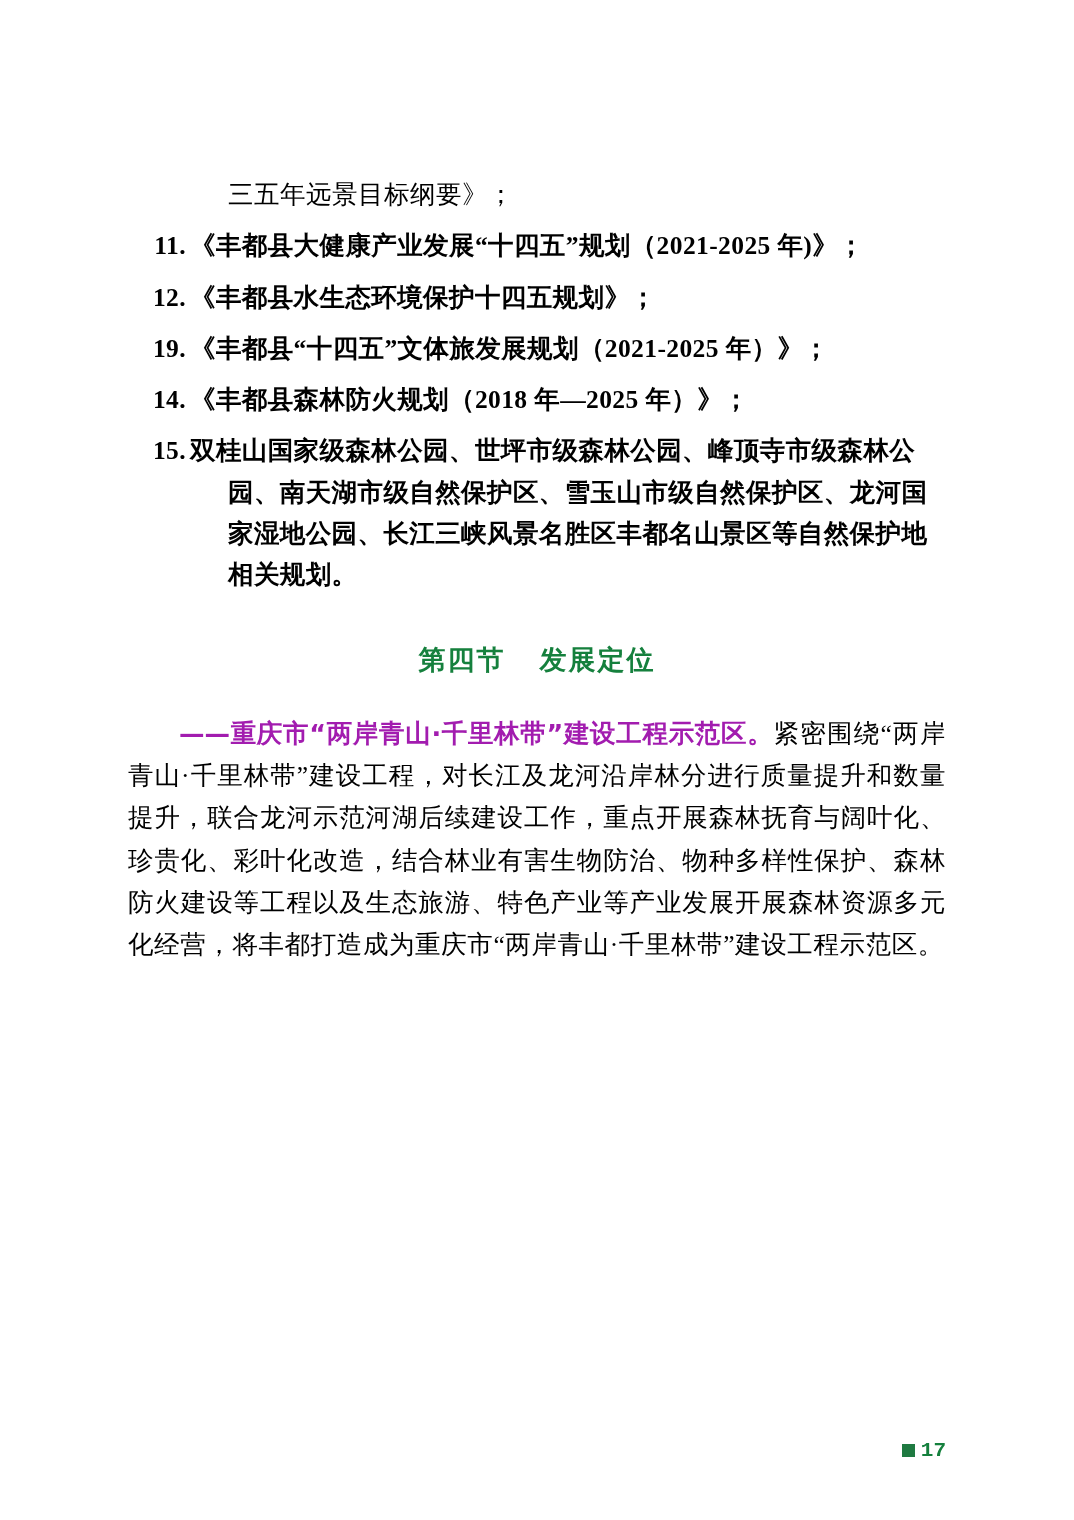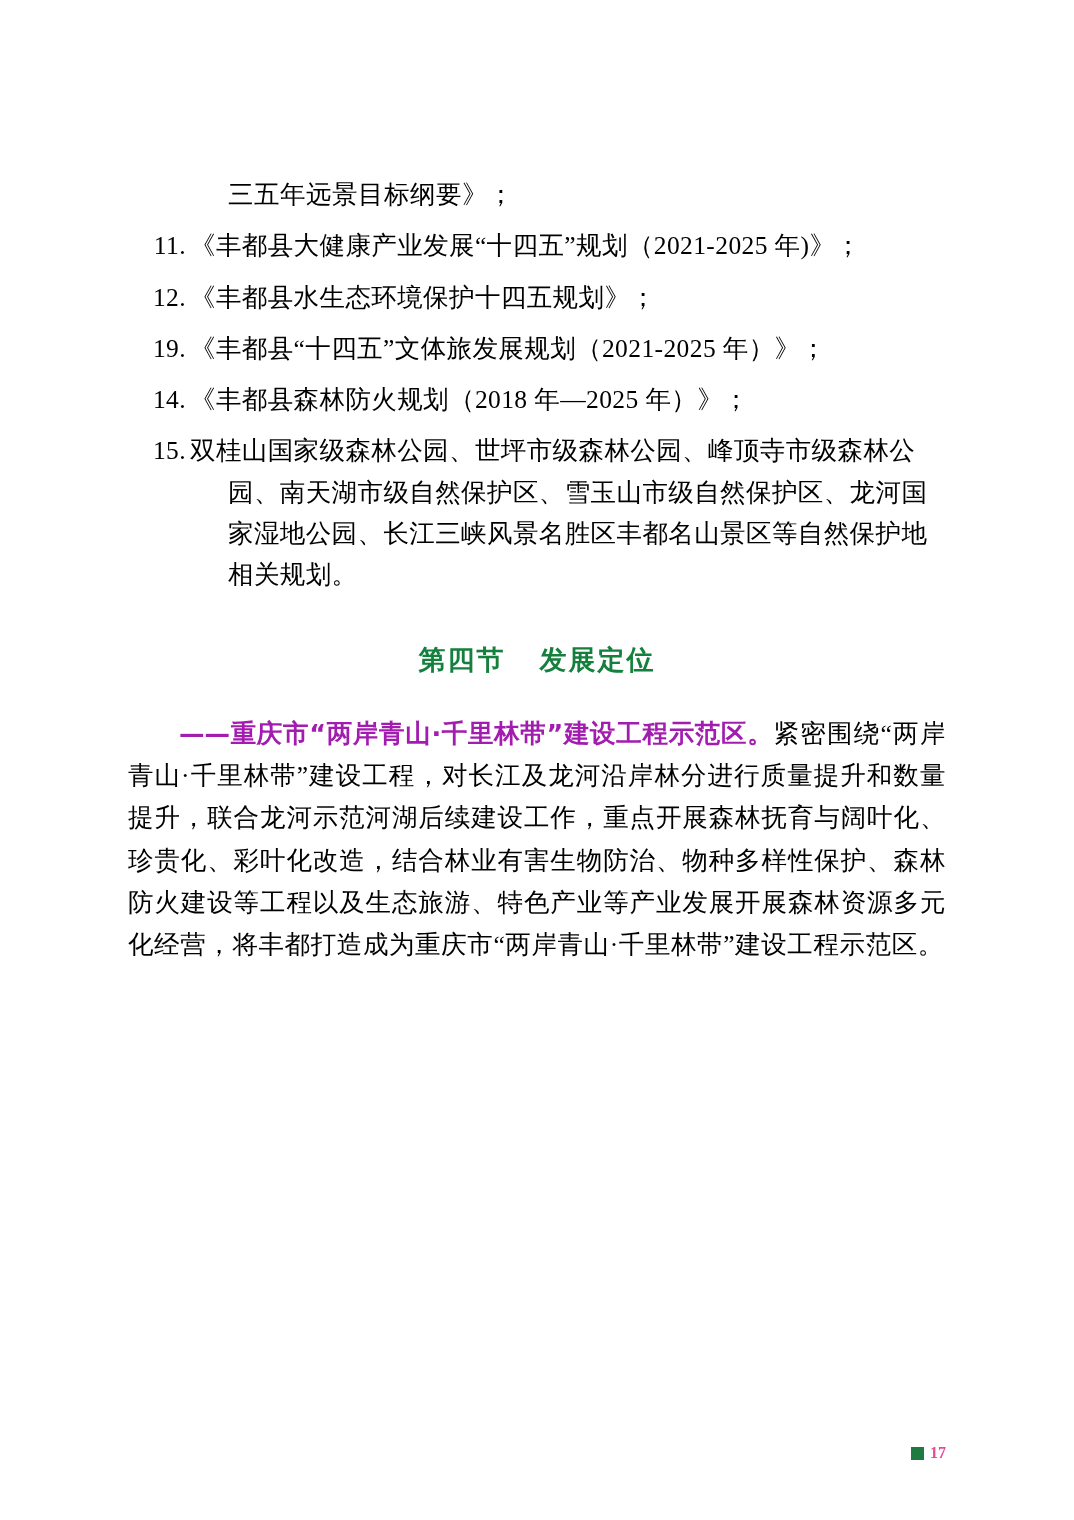--- a/index.html
+++ b/index.html
@@ -37,20 +37,21 @@
     padding: 0;
     list-style: none;
   }
   .list-item {
     display: flex;
     align-items: flex-start;
     font-size: 25.5px;
     line-height: 1.62;
     letter-spacing: 0.4px;
     margin-bottom: 10px;
+    font-weight: bold;
   }
   .list-num {
     flex: 0 0 auto;
     width: 58px;
     text-align: right;
     padding-right: 4px;
     font-family: "Liberation Serif", serif;
   }
   .list-text {
     flex: 1 1 auto;
@@ -106,24 +107,24 @@
     align-items: center;
     gap: 6px;
   }
   .footer-square {
     width: 13px;
     height: 13px;
     background: #1f7a41;
     display: inline-block;
   }
   .footer-num {
-    color: #ec4899;
-    font-family: Liberation Serif, serif;
+    color: #15803d;
+    font-family: Liberation Mono, monospace;
     font-weight: bold;
-    font-size: 16px;
+    font-size: 21px;
   }
 </style>
 </head>
 <body>
 
 <div class="page">
 
   <p class="list-continuation">三五年远景目标纲要》；</p>
 
   <ul class="list">

